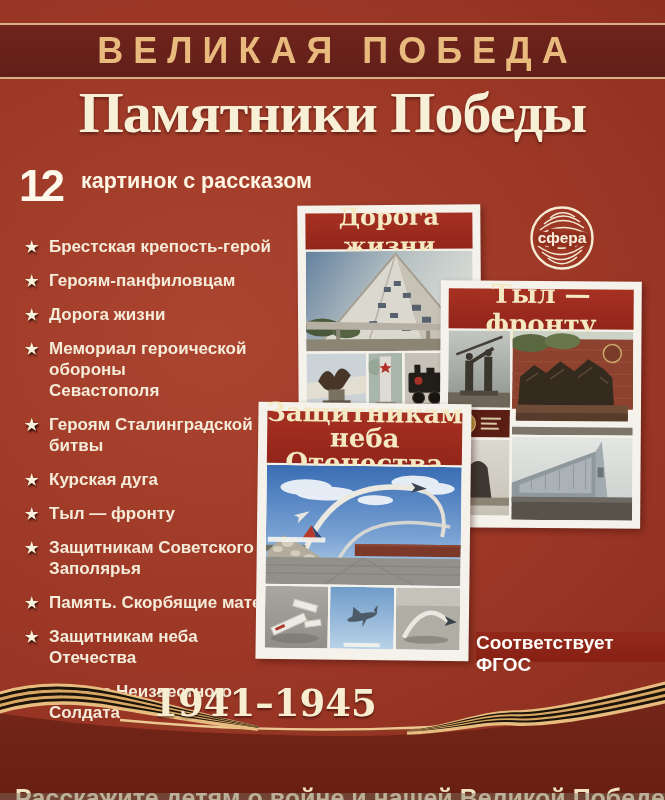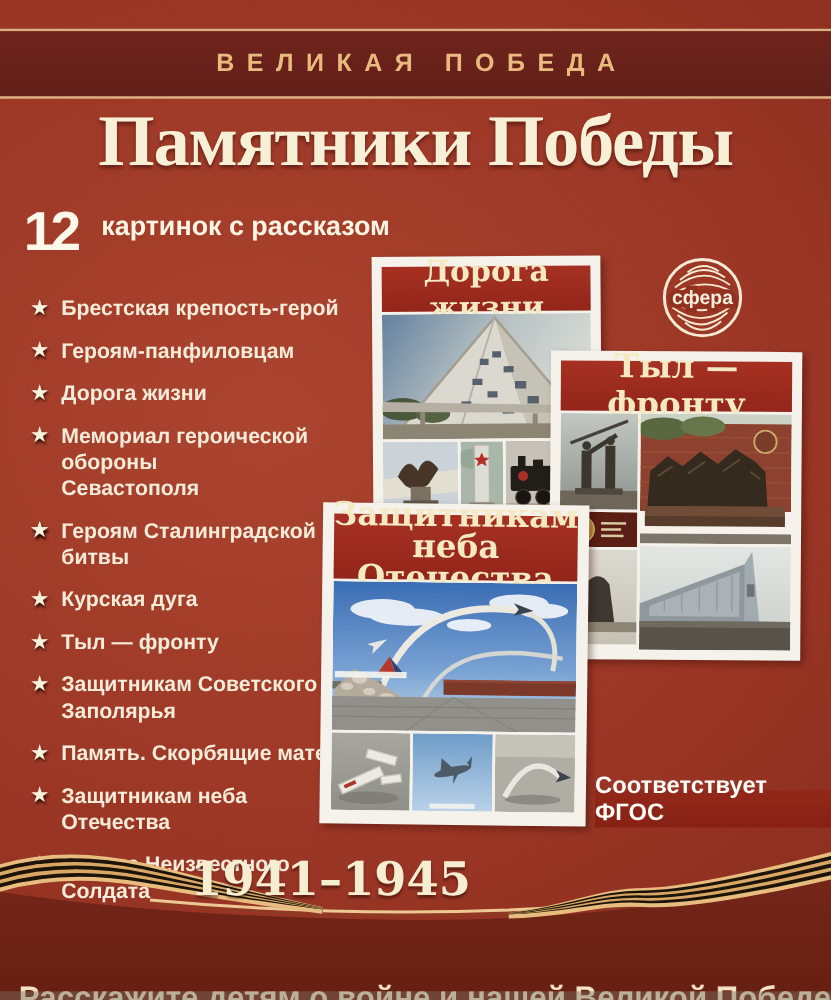--- a/index.html
+++ b/index.html
@@ -2,21 +2,21 @@
 <html><head>
 <meta charset="utf-8">
 <style>
   html,body{margin:0;padding:0;background:#555;}
   .page{position:relative;width:665px;height:800px;overflow:hidden;
     font-family:"Liberation Sans",sans-serif;
     background:radial-gradient(130% 90% at 32% 42%, #ab4530 0%, #9c3726 45%, #8e2f20 72%, #7e291b 100%);}
   .gold-line{position:absolute;left:0;width:100%;height:2px;background:#d9b084;z-index:1;}
   .topband{position:absolute;top:25px;left:0;width:100%;height:52px;z-index:1;
     background:linear-gradient(#6f241c,#621f19);display:flex;align-items:center;justify-content:center;}
-  .topband span{color:#e9ba7e;font-weight:bold;font-size:20px;letter-spacing:10px;padding-left:10px;}
+  .topband span{color:#e9ba7e;font-weight:bold;font-size:36px;letter-spacing:10px;padding-left:10px;}
   .main-title{position:absolute;top:79px;left:0;width:100%;margin:0;text-align:center;
     font-family:Liberation Serif, serif;font-weight:bold;font-size:58px;letter-spacing:-1px;
     color:#f8f0d6;text-shadow:0 2px 3px rgba(50,10,5,.55);z-index:1;}
   .intro-count{position:absolute;left:19px;top:161px;font-size:44px;font-weight:bold;
     color:#fff9ec;letter-spacing:-3px;z-index:1;}
   .intro-lines{position:absolute;left:81px;top:168px;font-size:21.5px;font-weight:bold;
     color:#fdf5e3;line-height:27px;z-index:1;}
   .monument-list{position:absolute;left:25px;top:236px;width:258px;margin:0;padding:0;list-style:none;z-index:1;}
   .monument-list li{position:relative;padding-left:24px;margin-bottom:13px;
     font-size:17px;font-weight:bold;color:#f4ebd8;line-height:21px;}
@@ -36,21 +36,21 @@
   .card-tyl .card-band{height:40px;font-size:26px;}
   .card-zash{left:257px;top:403px;width:213px;height:257px;padding:9px;transform:rotate(0.7deg);z-index:4;}
   .card-zash .card-band{height:52px;font-size:26px;line-height:25px;}
   .photo{overflow:hidden;}
   .photo svg{display:block;width:100%;height:100%;}
   .strip{display:flex;gap:2px;margin-top:2px;}
   .tyl-body{display:flex;gap:2px;margin-top:2px;}
   .tyl-left{display:flex;flex-direction:column;gap:2px;width:62px;}
   .tyl-right{display:flex;flex-direction:column;gap:2px;width:121px;}
   .fgos-band{position:absolute;left:476px;top:632px;width:189px;height:30px;z-index:1;
-    background:linear-gradient(#93281a,#872114);display:flex;align-items:flex-end;justify-content:center;}
+    background:linear-gradient(#93281a,#872114);display:flex;align-items:flex-start;justify-content:center;}
   .fgos-band span{color:#fdfcf8;font-weight:bold;font-size:19px;}
   .bottom-decor{position:absolute;left:0;top:670px;width:665px;height:130px;z-index:5;}
   .years{position:absolute;left:0;top:681px;width:529px;text-align:center;z-index:6;
     font-family:"DejaVu Serif",serif;font-weight:bold;font-size:37px;color:#f7eed1;
     text-shadow:0 2px 2px rgba(40,8,4,.5);}
   .tagline{position:absolute;left:0;top:784px;width:665px;text-align:right;z-index:6;
     font-weight:bold;font-size:25px;color:#f2e4c3;}
   .bottom-edge{position:absolute;left:0;bottom:0;width:100%;height:7px;z-index:7;
     background:rgba(125,112,100,.45);}
 </style>

